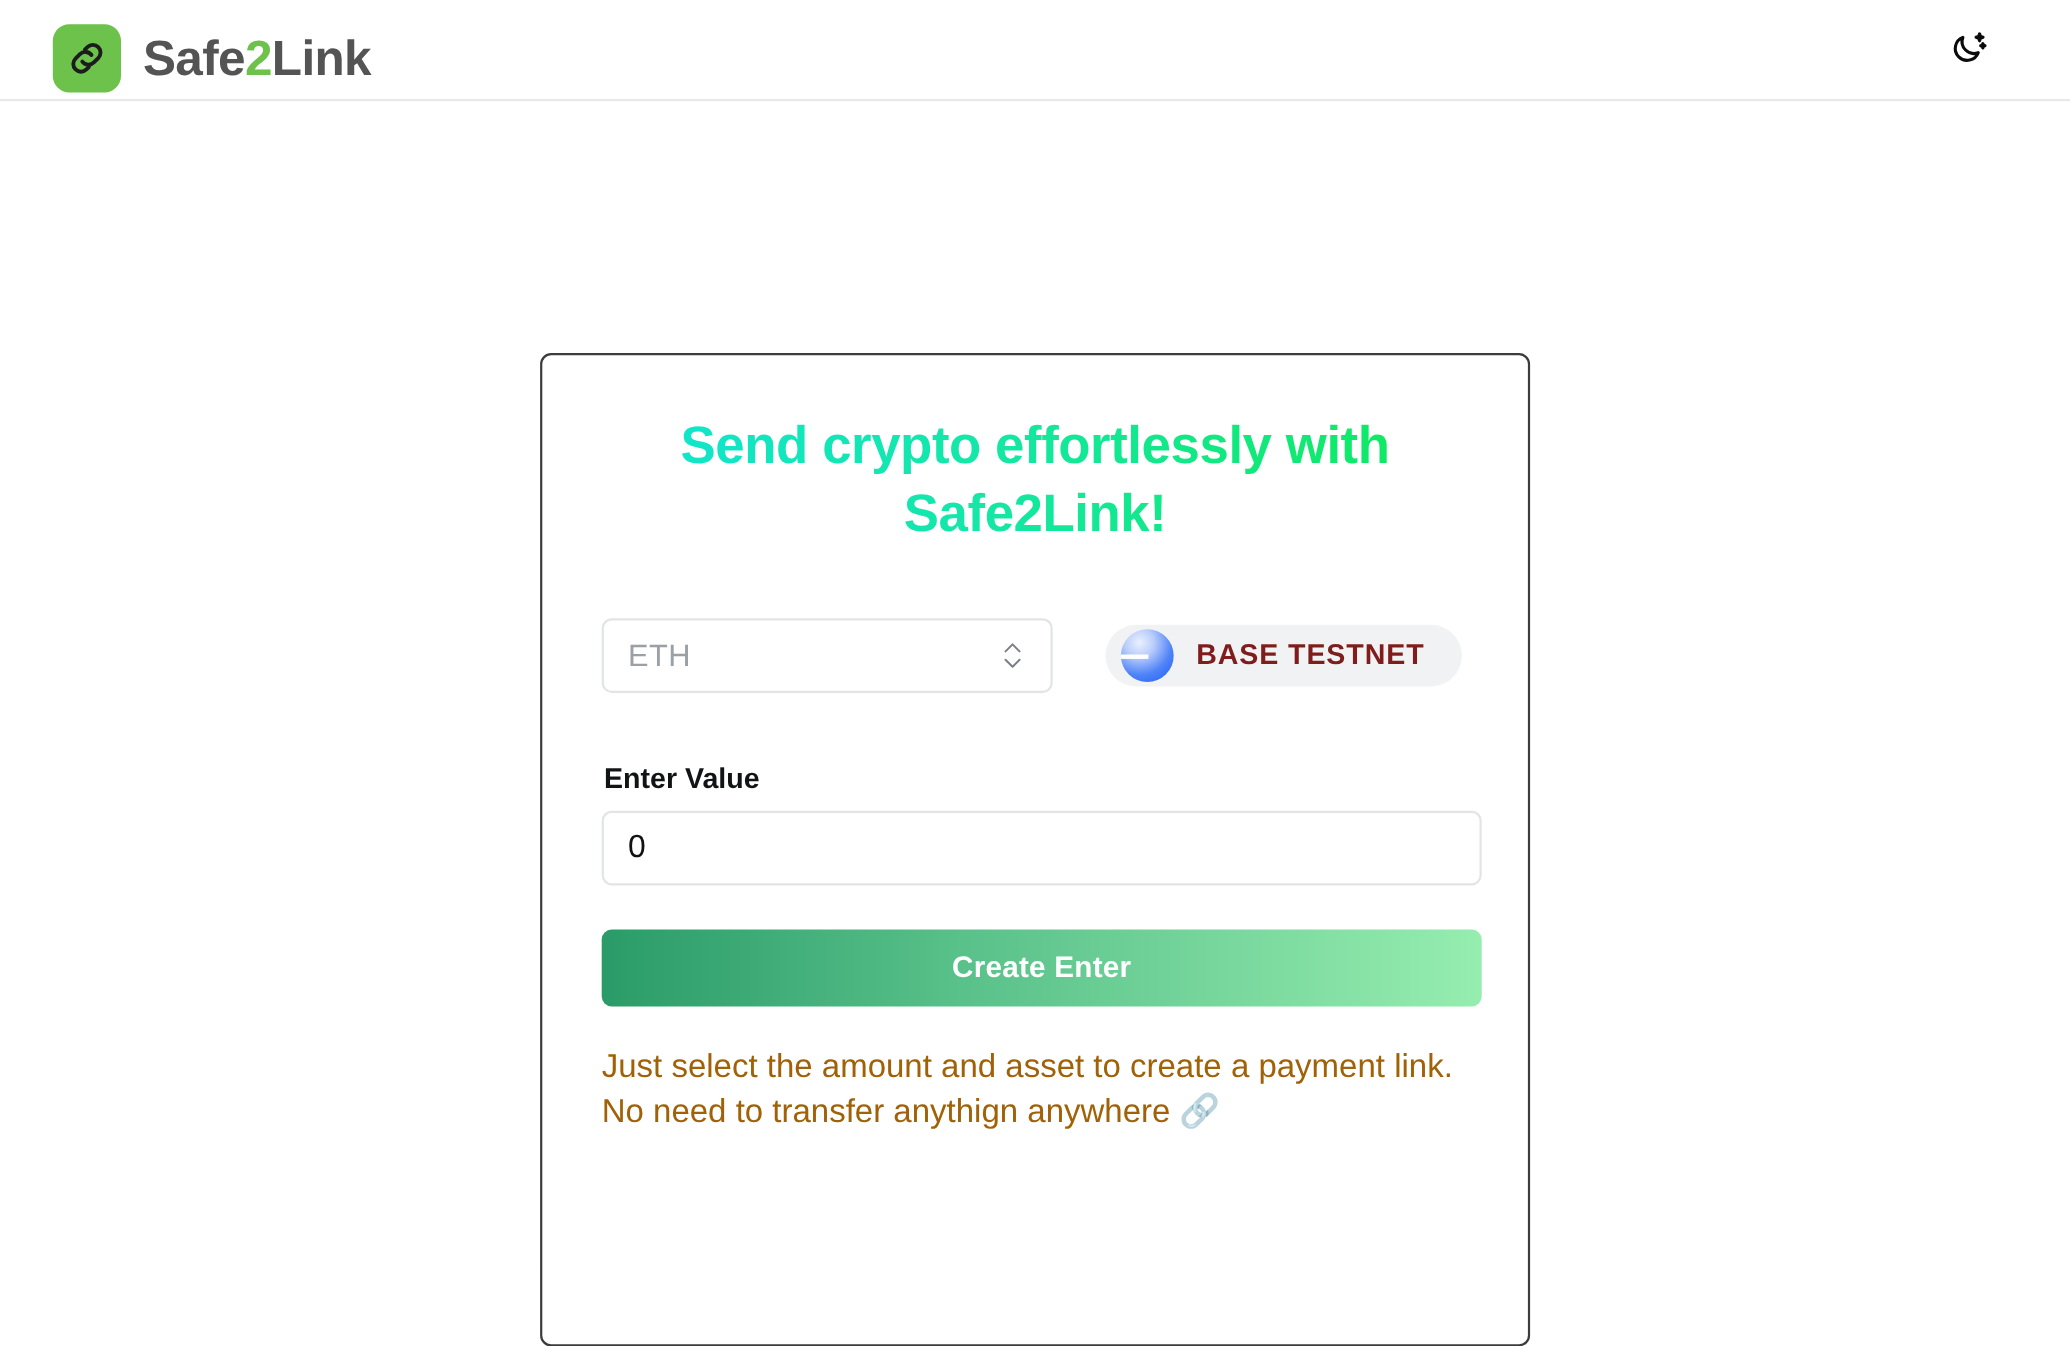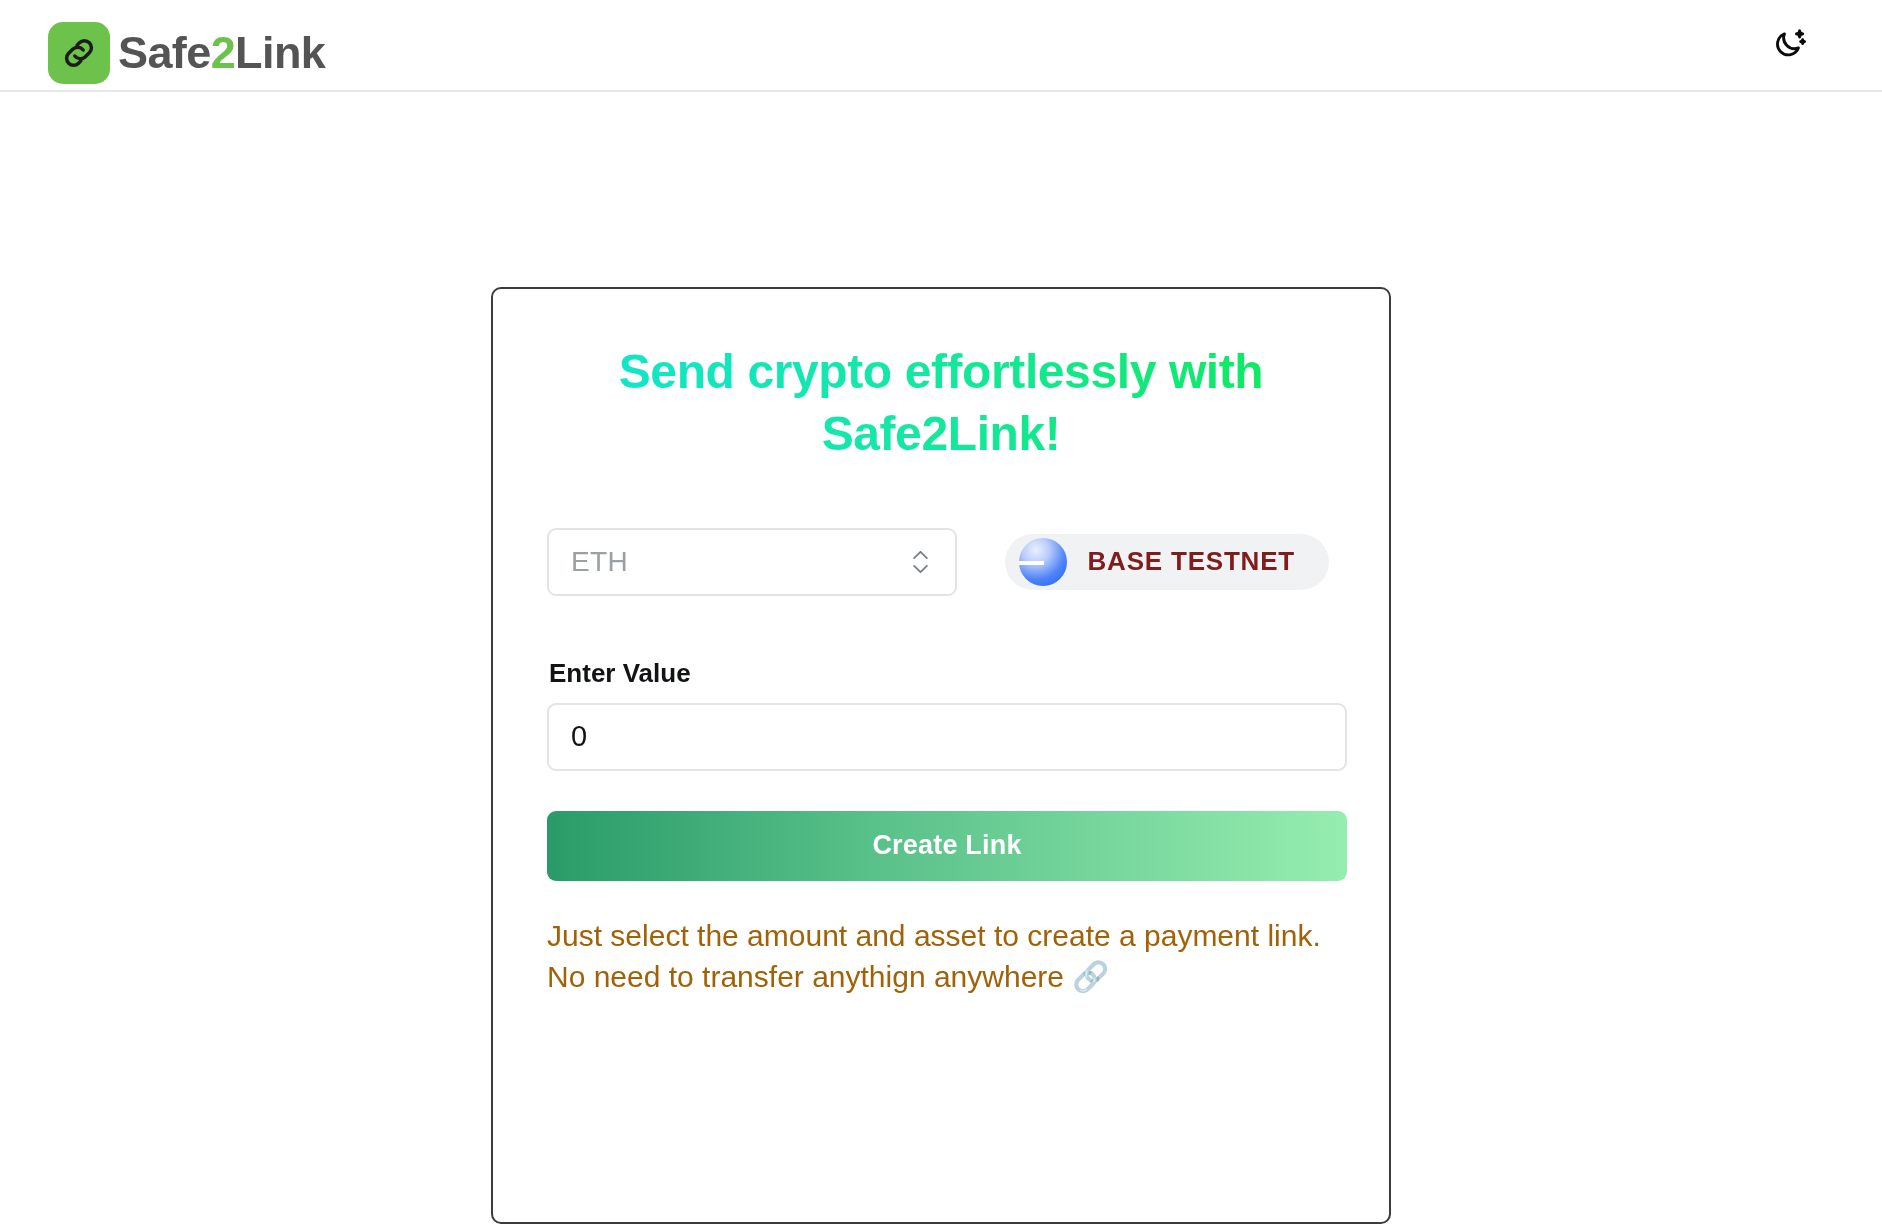--- a/index.html
+++ b/index.html
@@ -21,21 +21,21 @@
     border-bottom: 2px solid #e6e8ea;
     display: flex;
     align-items: center;
     justify-content: space-between;
     padding: 0 40px 0 48px;
     background: #ffffff;
   }
   .brand {
     display: flex;
     align-items: center;
-    gap: 8px;
+    gap: 20px;
     margin-top: 15px;
   }
   .brand-mark {
     width: 62px;
     height: 62px;
     border-radius: 15px;
     background: #6cc24a;
     display: flex;
     align-items: center;
     justify-content: center;
@@ -72,20 +72,21 @@
     display: flex;
     justify-content: center;
     padding-top: 195px;
   }
   .card {
     width: 900px;
     border: 2px solid #3c3c3c;
     border-radius: 10px;
     background: #ffffff;
     padding: 52px 54px 78px 54px;
+    margin-top: 34px;
   }
 
   .headline {
     margin: 0 0 62px 0;
     font-size: 48px;
     font-weight: bold;
     line-height: 1.3;
     text-align: center;
     letter-spacing: -0.4px;
     background: linear-gradient(90deg, #10e5d2 0%, #14e7a8 42%, #0eea59 100%);
@@ -264,18 +265,18 @@
 
       <div class="network-badge">
         <span class="net-logo"></span>
         <span class="net-label">BASE TESTNET</span>
       </div>
     </div>
 
     <label class="field-label">Enter Value</label>
     <input class="value-input" type="text" value="0" style="">
 
-    <button class="create-btn">Create Link</button>
+    <button class="create-btn">Create Enter</button>
 
     <p class="blurb"><span>Just select the amount and asset to create a payment link. No need to transfer anythign anywhere </span><span class="link-emoji">🔗</span></p>
 
   </div>
 </div>
 
 </body></html>

